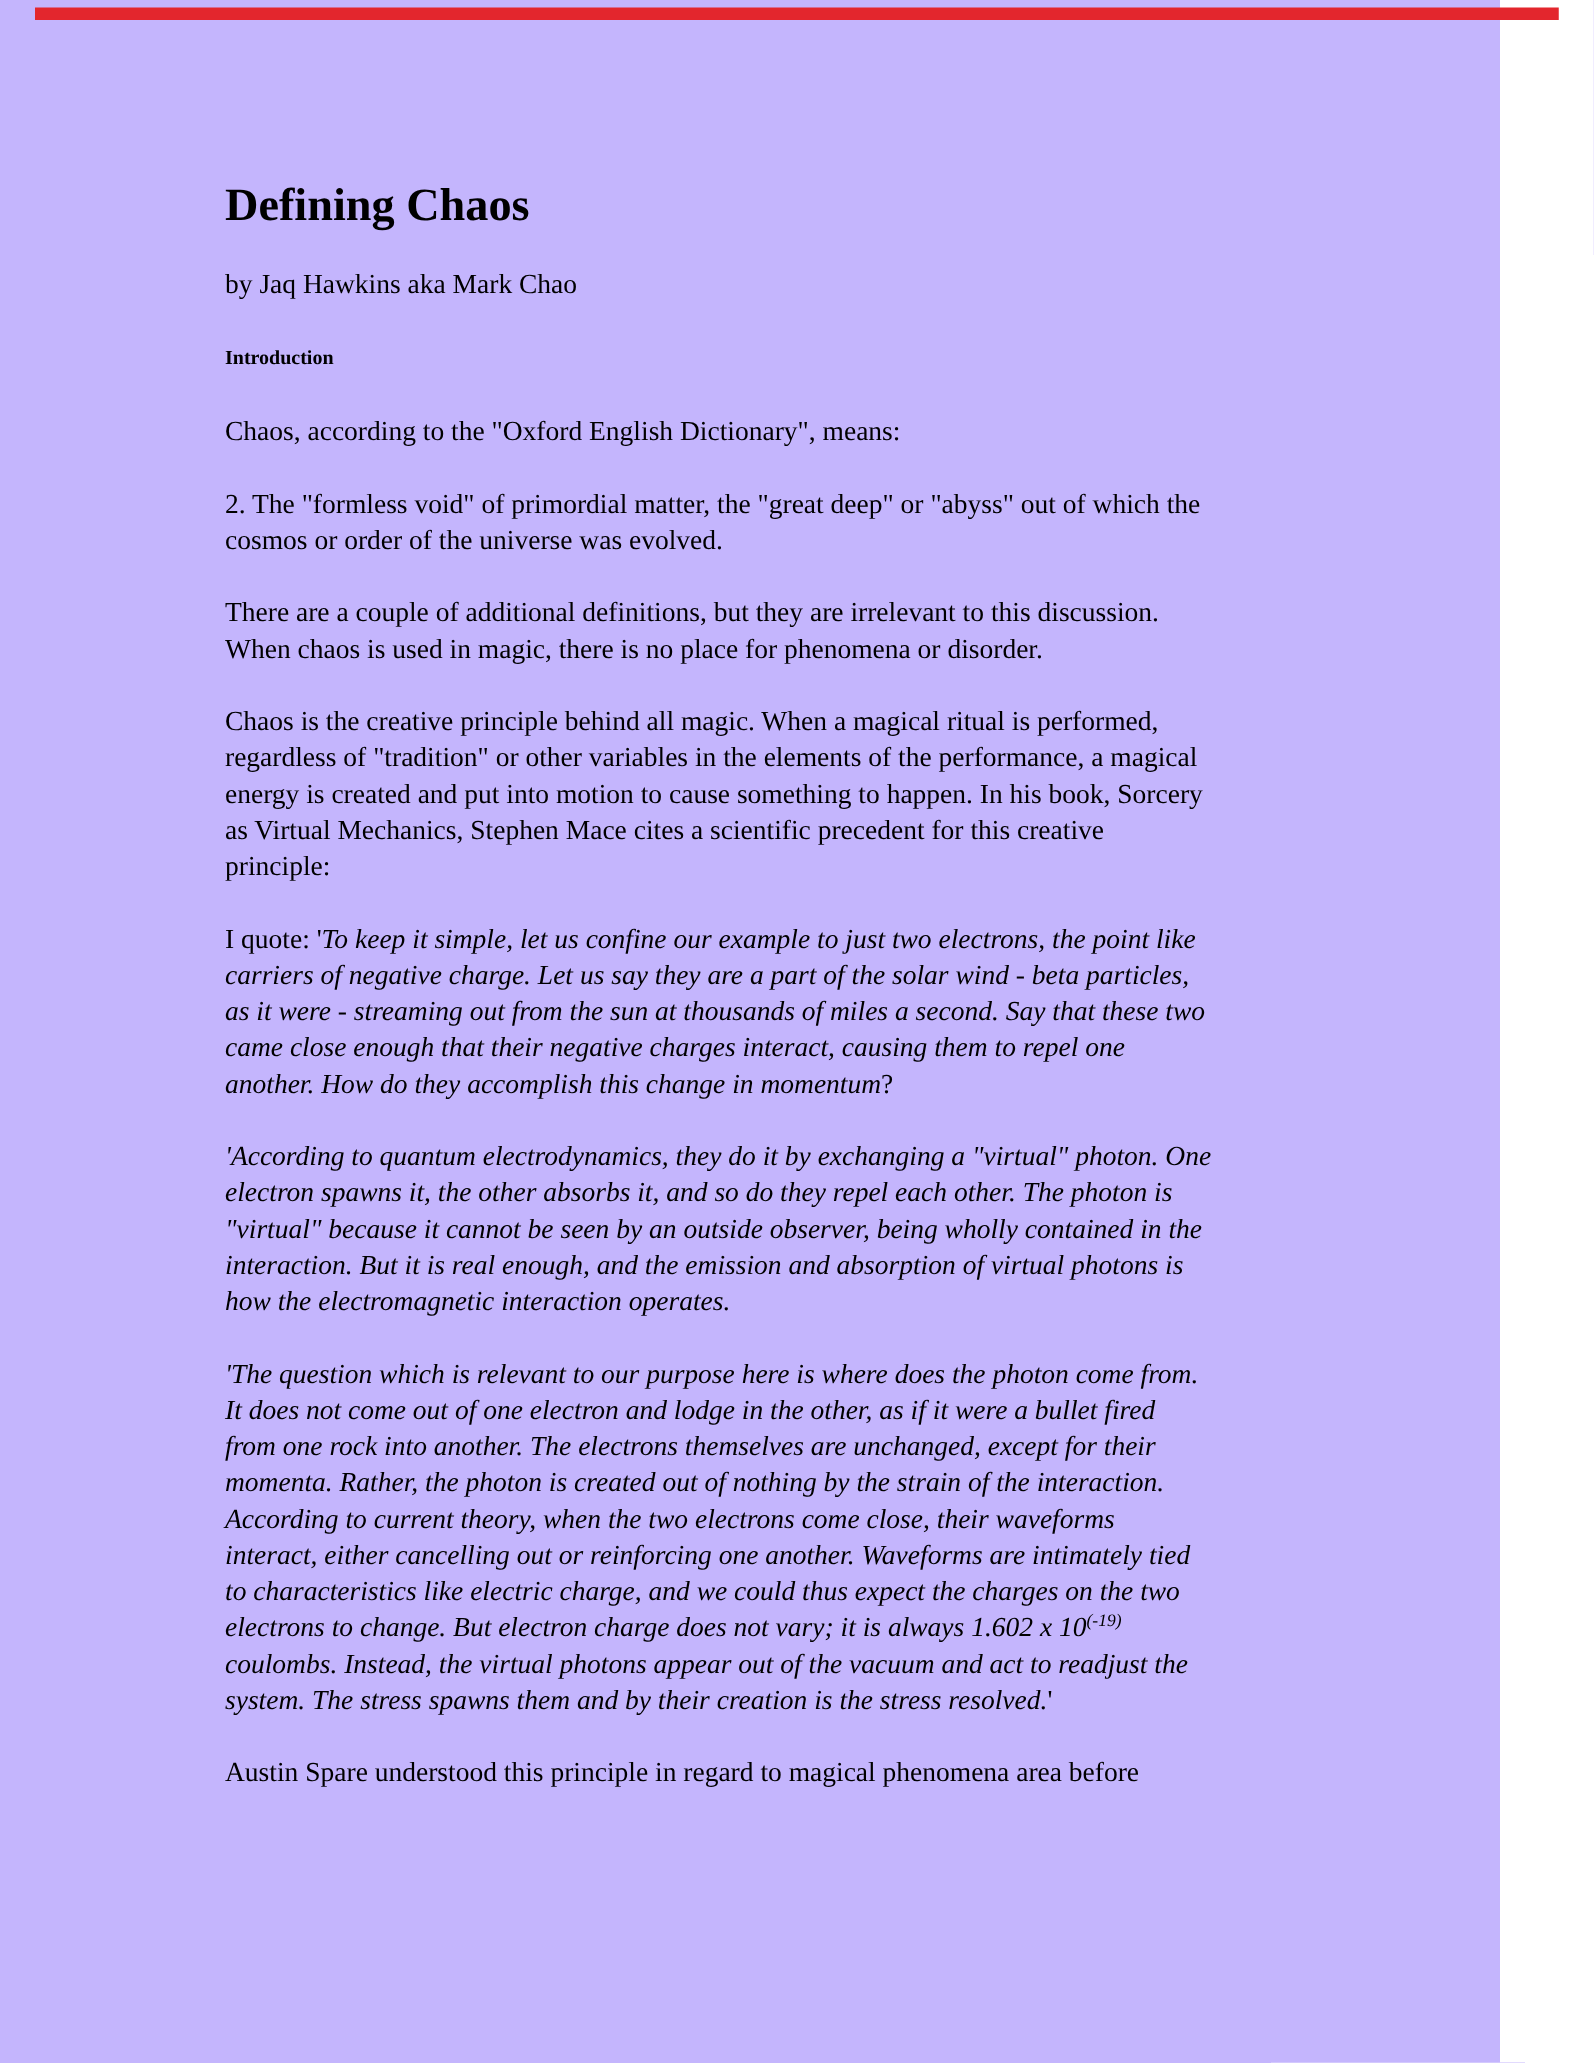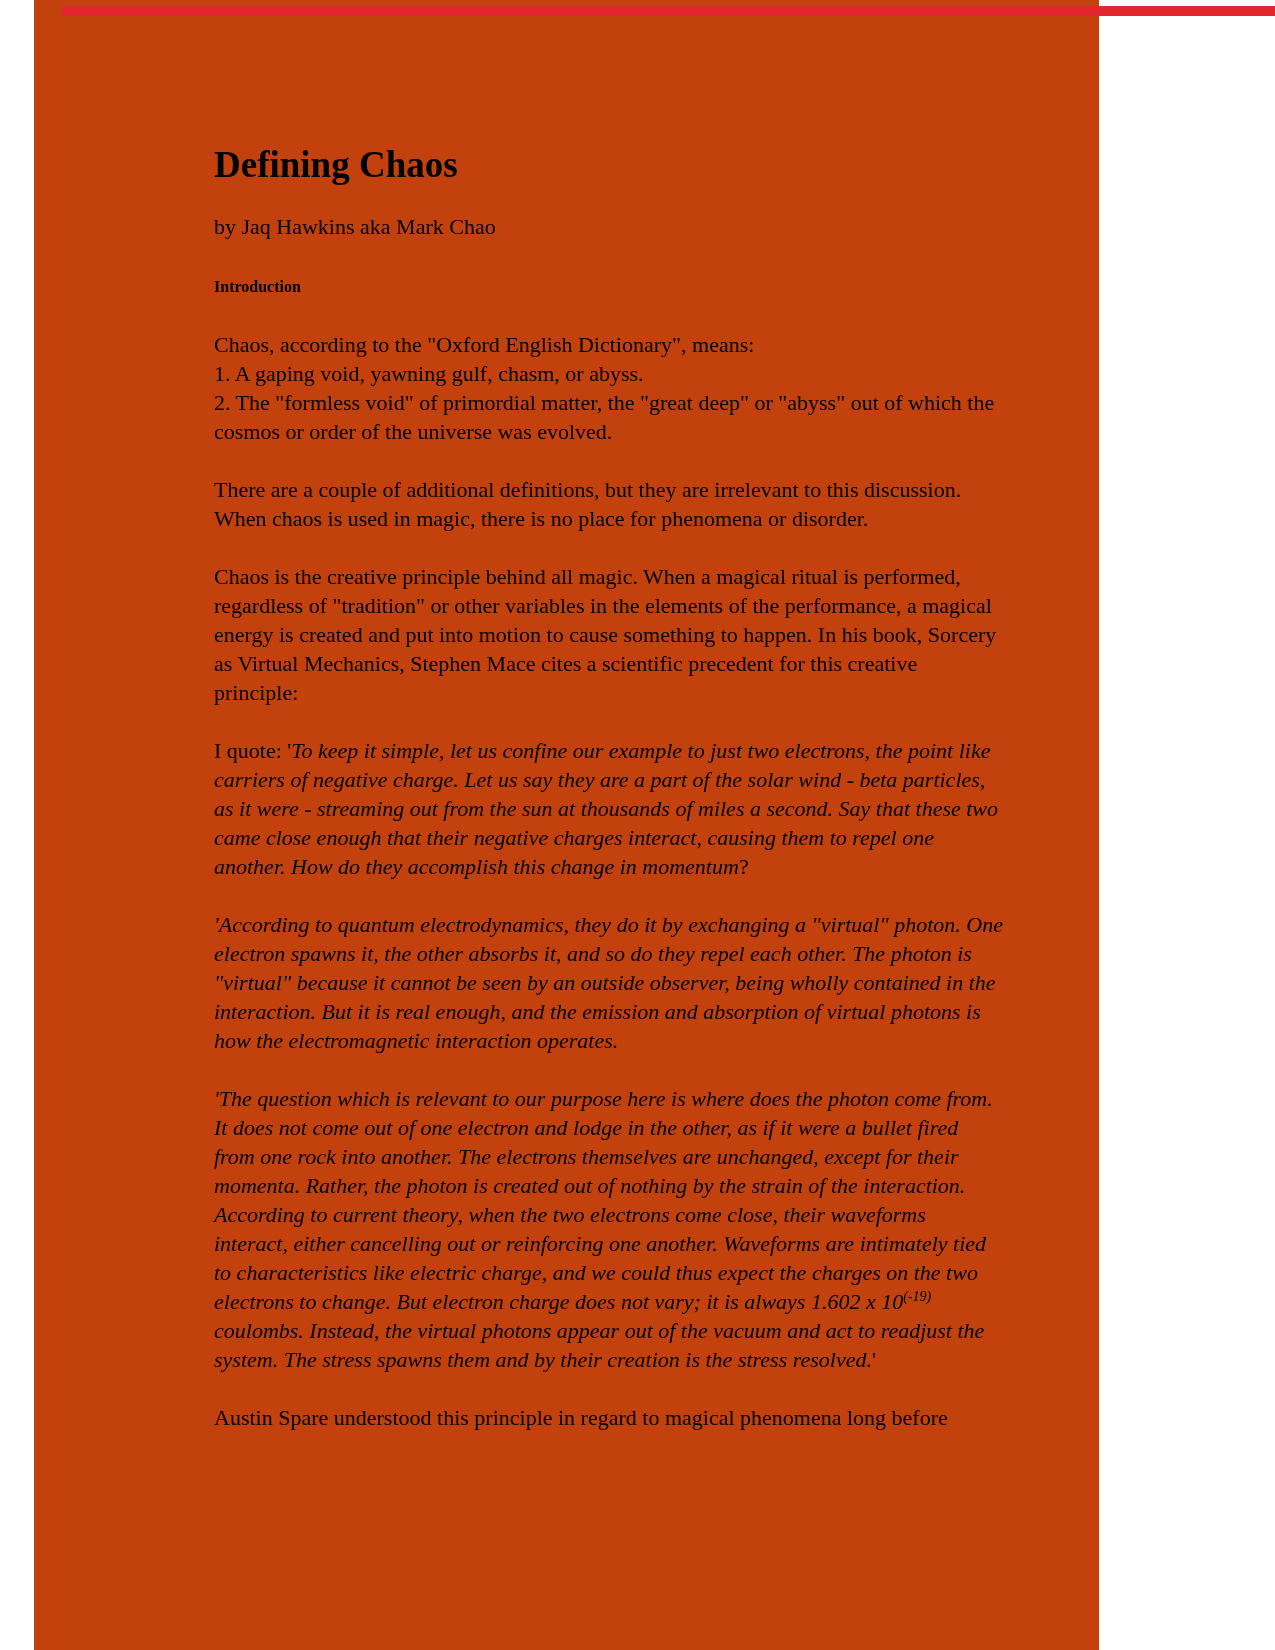--- a/index.html
+++ b/index.html
@@ -6,24 +6,23 @@
   body {
     width: 1275px;
     height: 1650px;
     background: #ffffff;
     font-family: "Liberation Serif", serif;
     color: #000000;
     overflow: hidden;
   }
   .page {
     position: relative;
-    width: 1065px;
+    width: 1200px;
     height: 1650px;
-    background: #c2410c;
-    margin-left: 34px;
+    background: #c4b5fd;
   }
   .red-bar {
     position: absolute;
     top: 6px;
     left: 28px;
     width: 1219px;
     height: 10px;
     background: #e3262d;
   }
   .content {
@@ -64,22 +63,22 @@
 </head>
 <body>
 
 <div class="page">
   <div class="red-bar"></div>
   <div class="content">
     <h1 class="doc-title">Defining Chaos</h1>
     <div class="byline">by Jaq Hawkins aka Mark Chao</div>
     <div class="section-heading">Introduction</div>
     <div>
-        <p class="para"><span>Chaos, according to the "Oxford English Dictionary", means:</span><br><span>1. A gaping void, yawning gulf, chasm, or abyss.</span><br><span>2. The "formless void" of primordial matter, the "great deep" or "abyss" out of which the</span><br><span>cosmos or order of the universe was evolved.</span></p>
+        <p class="para"><span>Chaos, according to the "Oxford English Dictionary", means:</span><br><br><span>2. The "formless void" of primordial matter, the "great deep" or "abyss" out of which the</span><br><span>cosmos or order of the universe was evolved.</span></p>
         <p class="para"><span>There are a couple of additional definitions, but they are irrelevant to this discussion.</span><br><span>When chaos is used in magic, there is no place for phenomena or disorder.</span></p>
         <p class="para"><span>Chaos is the creative principle behind all magic. When a magical ritual is performed,</span><br><span>regardless of "tradition" or other variables in the elements of the performance, a magical</span><br><span>energy is created and put into motion to cause something to happen. In his book, Sorcery</span><br><span>as Virtual Mechanics, Stephen Mace cites a scientific precedent for this creative</span><br><span>principle:</span></p>
         <p class="para"><span>I quote: '</span><span class="it">To keep it simple, let us confine our example to just two electrons, the point like</span><br><span class="it">carriers of negative charge. Let us say they are a part of the solar wind - beta particles,</span><br><span class="it">as it were - streaming out from the sun at thousands of miles a second. Say that these two</span><br><span class="it">came close enough that their negative charges interact, causing them to repel one</span><br><span class="it">another. How do they accomplish this change in momentum</span><span>?</span></p>
         <p class="para"><span class="it">'According to quantum electrodynamics, they do it by exchanging a "virtual" photon. One</span><br><span class="it">electron spawns it, the other absorbs it, and so do they repel each other. The photon is</span><br><span class="it">"virtual" because it cannot be seen by an outside observer, being wholly contained in the</span><br><span class="it">interaction. But it is real enough, and the emission and absorption of virtual photons is</span><br><span class="it">how the electromagnetic interaction operates.</span></p>
         <p class="para"><span class="it">'The question which is relevant to our purpose here is where does the photon come from.</span><br><span class="it">It does not come out of one electron and lodge in the other, as if it were a bullet fired</span><br><span class="it">from one rock into another. The electrons themselves are unchanged, except for their</span><br><span class="it">momenta. Rather, the photon is created out of nothing by the strain of the interaction.</span><br><span class="it">According to current theory, when the two electrons come close, their waveforms</span><br><span class="it">interact, either cancelling out or reinforcing one another. Waveforms are intimately tied</span><br><span class="it">to characteristics like electric charge, and we could thus expect the charges on the two</span><br><span class="it">electrons to change. But electron charge does not vary; it is always 1.602 x 10</span><sup class="it">(-19)</sup><br><span class="it">coulombs. Instead, the virtual photons appear out of the vacuum and act to readjust the</span><br><span class="it">system. The stress spawns them and by their creation is the stress resolved.</span><span>'</span></p>
-        <p class="para"><span>Austin Spare understood this principle in regard to magical phenomena long before</span><br></p>
+        <p class="para"><span>Austin Spare understood this principle in regard to magical phenomena area before</span><br></p>
       </div>
   </div>
 </div>
 
 </body></html>

